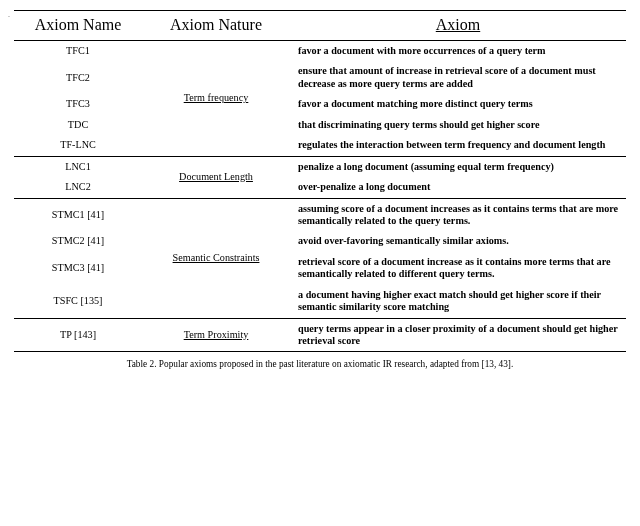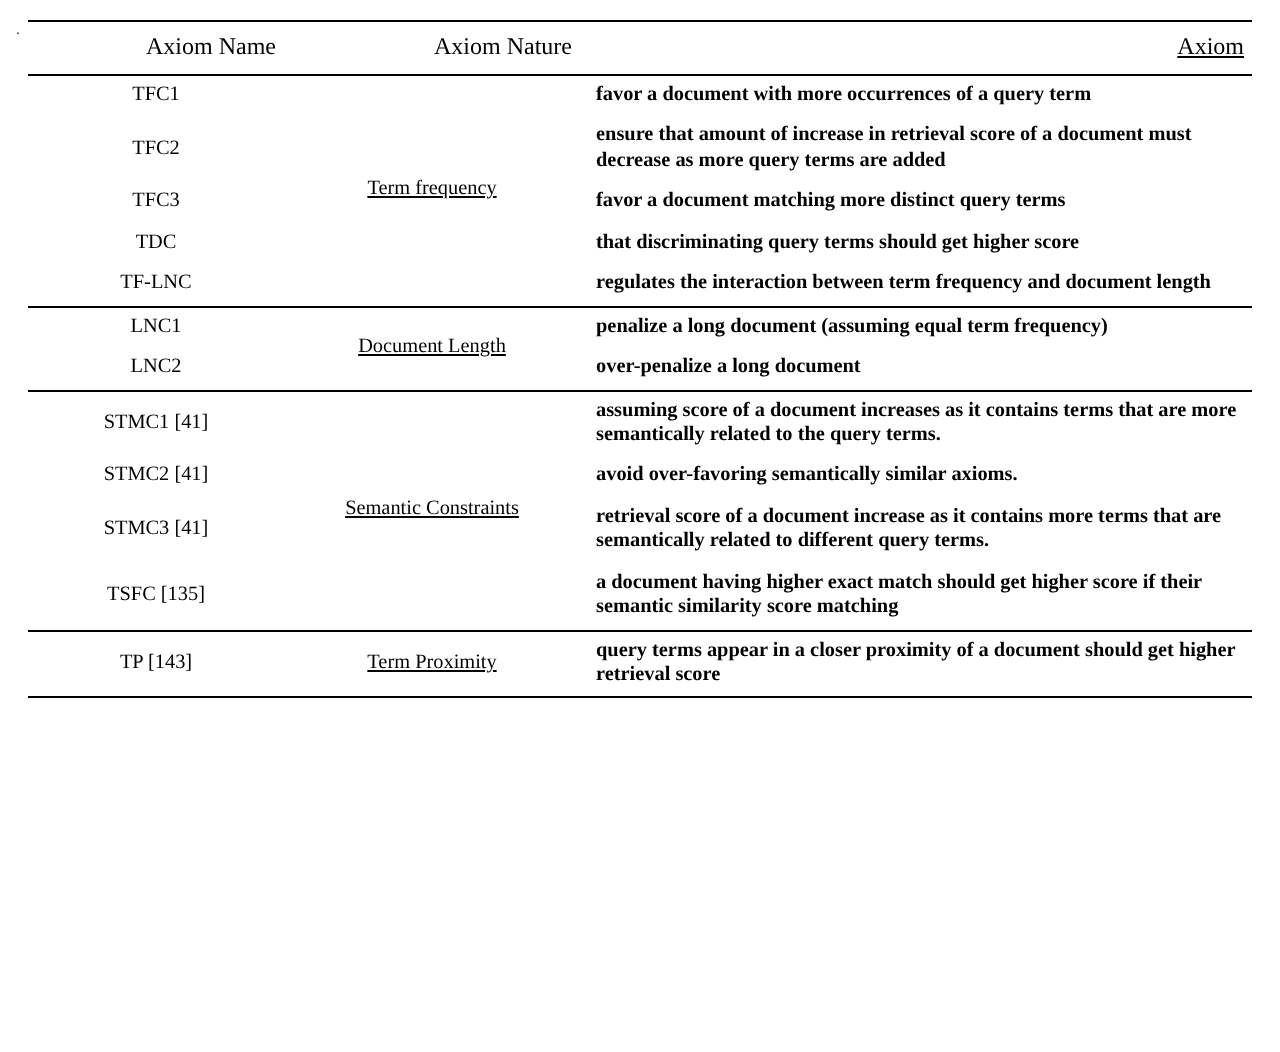--- a/index.html
+++ b/index.html
@@ -39,23 +39,23 @@
     line-height: 6px;
   }
   table.axioms {
     width: 612px;
     border-collapse: collapse;
     margin-top: 10px;
     font-size: 10.2px;
   }
   table.axioms thead th {
     font-weight: normal;
-    font-size: 12px;
+    font-size: 16px;
     padding: 5px 4px 6px 4px;
-    text-align: right;
+    text-align: center;
     vertical-align: middle;
   }
   .rule-top {
     border-top: 1.1px solid #000;
   }
   .rule-mid {
     border-top: 0.7px solid #000;
   }
   .rule-bottom {
     border-bottom: 1.1px solid #000;
@@ -163,14 +163,18 @@
 
       <tr class="group-sep">
         <td class="name rule-bottom">TP [143]</td>
         <td class="nature rule-bottom">Term Proximity</td>
         <td class="axiom rule-bottom">query terms appear in a closer proximity of a document should get higher retrieval score</td>
       </tr>
 
     </tbody>
   </table>
 
+  <div class="caption">
+    <span class="lbl">Table 2.</span>
+    <span>Popular axioms proposed in the past literature on axiomatic IR research, adapted from [13, 43].</span>
+  </div>
 
 </div>
 
 </body></html>

